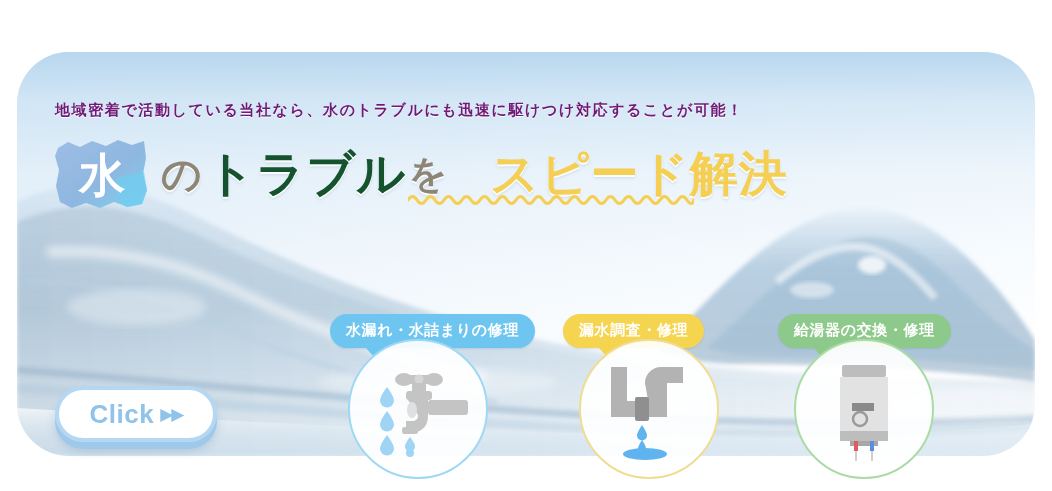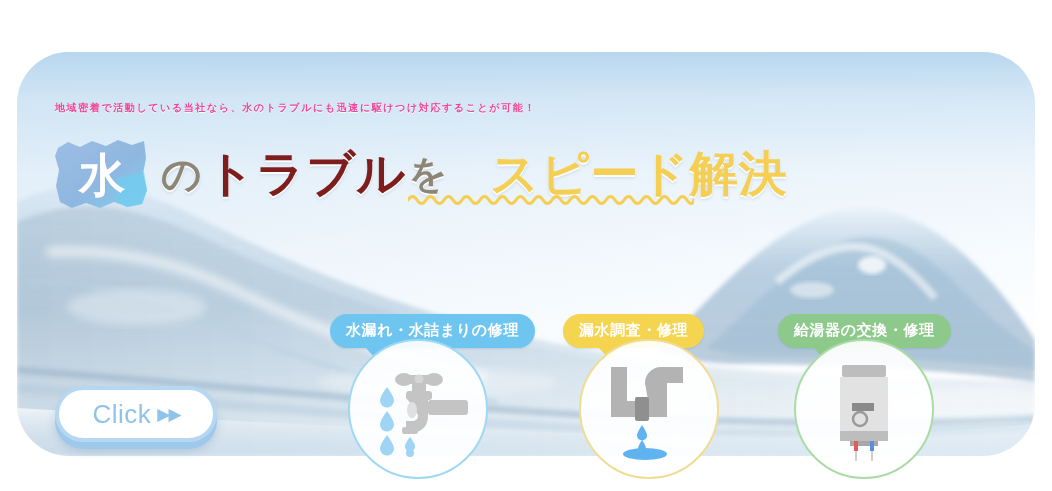--- a/index.html
+++ b/index.html
@@ -27,24 +27,24 @@
     position: absolute; inset: 0;
     background: linear-gradient(180deg, rgba(183,214,238,.95) 0%, rgba(208,229,245,.75) 12%, rgba(233,243,251,.45) 30%, rgba(255,255,255,0) 52%);
   }
 
   
   .wave-svg { position: absolute; inset: 0; width: 100%; height: 100%; }
 
   
   .tagline {
     position: absolute; left: 55px; top: 101px;
-    font-size: 10px;
+    font-size: 15px;
     font-weight: 700;
     letter-spacing: 1.6px;
-    color: #ec4899;
+    color: #701a75;
     text-shadow: 0 1px 0 rgba(255,255,255,.85);
     white-space: nowrap;
   }
 
   
   .headline {
     position: absolute; left: 54px; top: 138px;
     height: 72px;
     display: flex; align-items: center;
     white-space: nowrap;
@@ -65,21 +65,21 @@
     top: 1px;
   }
   .hl-seg {
     font-size: 48px;
     font-weight: 700;
     line-height: 1;
     letter-spacing: 1px;
     text-shadow: 0 2px 0 rgba(255,255,255,.9), 0 3px 3px rgba(120,150,175,.25);
   }
   .hl-gray   { color: #8d8576; font-size: 40px; margin: 0 3px; }
-  .hl-blue   { color: #7f1d1d; }
+  .hl-blue   { color: #14532d; }
   .hl-gray2  { color: #8d8576; font-size: 38px; margin: 0 2px; }
   .hl-yellow { color: #f5cf53; margin-left: 40px; }
 
   .squiggle {
     position: absolute; left: 408px; top: 192px;
     width: 286px; height: 14px;
   }
 
   
   .services {
@@ -136,21 +136,21 @@
     left: 55px; top: 386px;
     width: 162px; height: 56px;
     border-radius: 28px;
     background: #ffffff;
     border: 4px solid #b6d7f2;
     box-shadow: 0 7px 0 #9ec9ea, 0 9px 10px rgba(100,140,175,.3);
     display: flex; align-items: center; justify-content: center;
     cursor: pointer;
   }
   .click-btn .label {
-    font-size: 26px; font-weight: 400;
+    font-size: 26px; font-weight: 700;
     color: #8fc3ea;
     letter-spacing: .5px;
     display: flex; align-items: center; gap: 6px;
   }
   .click-btn .arrows { font-size: 17px; letter-spacing: -2px; }
 </style>
 </head>
 <body>
 
 <div class="stage">

